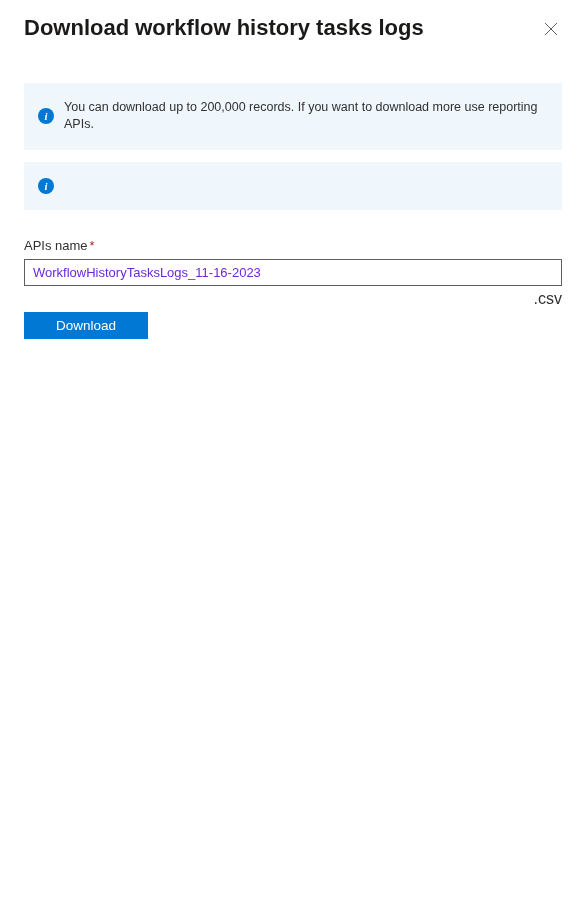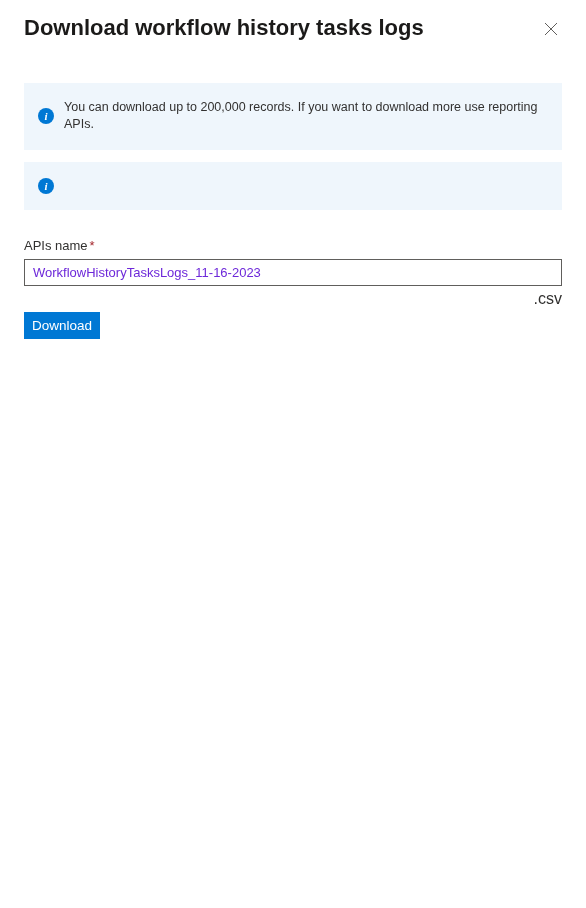--- a/index.html
+++ b/index.html
@@ -103,21 +103,21 @@
       margin-top: 4px;
     }
     .ext {
       font-size: 16px;
       color: #323130;
     }
     .download-btn {
       background: #0078d4;
       color: #ffffff;
       border: none;
-      padding: 6px 8px;
+      padding: 6px 32px;
       font-size: 13.5px;
       font-family: inherit;
       cursor: pointer;
       margin-top: 4px;
     }
   </style>
 </head>
 <body>
 
 <div class="panel">

